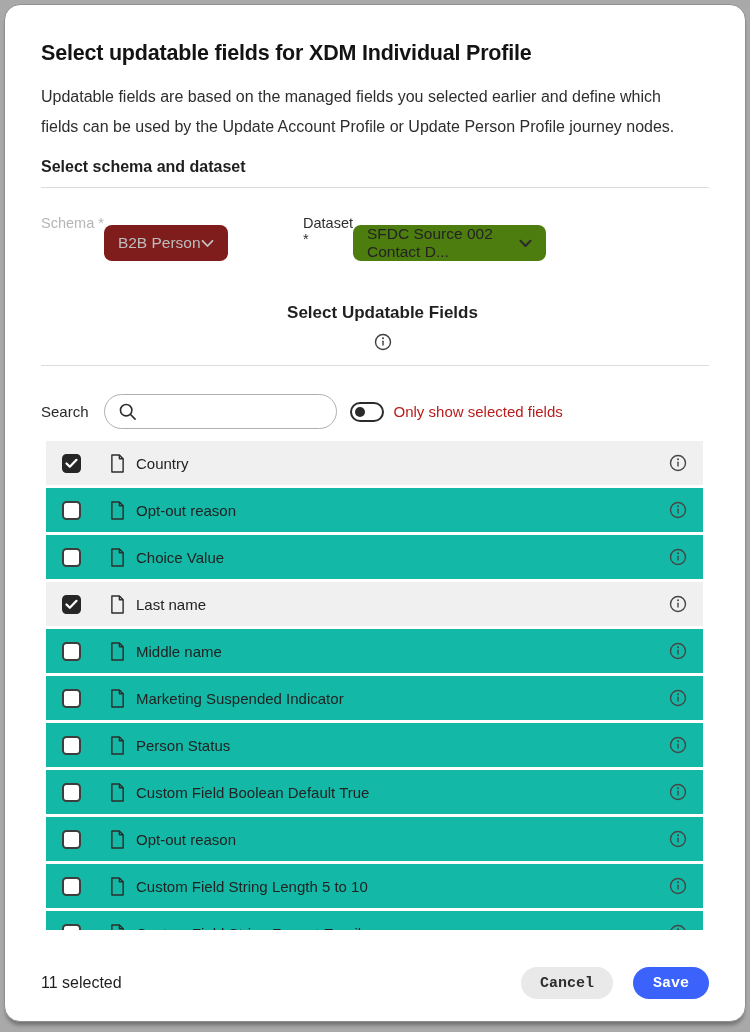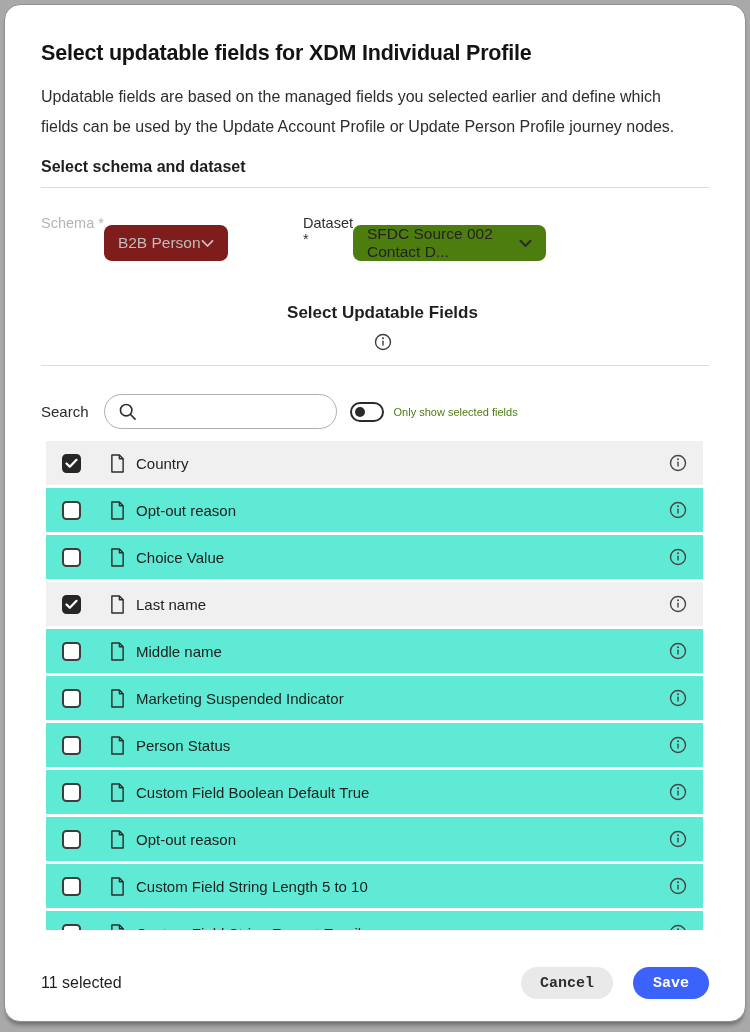--- a/index.html
+++ b/index.html
@@ -85,32 +85,32 @@
     margin-left: 8px; min-width: 0;
   }
   .toggle {
     margin-left: 13px;
     width: 34px; height: 20px;
     border: 2px solid #2b2b2b; border-radius: 11px;
     display: inline-flex; align-items: center;
     padding: 0 3px; cursor: pointer; flex: none;
   }
   .toggle .knob { width: 10px; height: 10px; background: #2b2b2b; border-radius: 50%; }
-  .toggle-label { margin-left: 10px; font-size: 11px; color: #4d7c0f; }
+  .toggle-label { margin-left: 10px; font-size: 15px; color: #b91c1c; }
 
   .field-list {
     margin: 12px 6px 0 5px;
     height: 489px;
     overflow: hidden;
   }
   .row {
     height: 44px; margin-bottom: 3px;
     display: flex; align-items: center;
     padding: 0 16px;
-    background: #5eead4;
+    background: #14b8a6;
     cursor: pointer;
   }
   .row.selected { background: #f0f0f0; }
   .checkbox {
     width: 19px; height: 19px; flex: none;
     border: 2px solid #3d3d3d; border-radius: 4.5px;
     margin-right: 29px;
     display: inline-flex; align-items: center; justify-content: center;
     background: #fff; cursor: pointer;
   }

